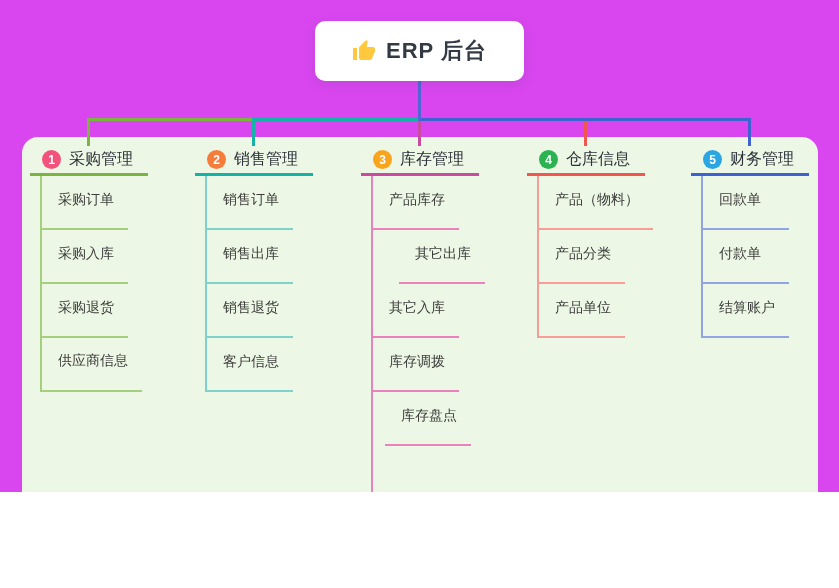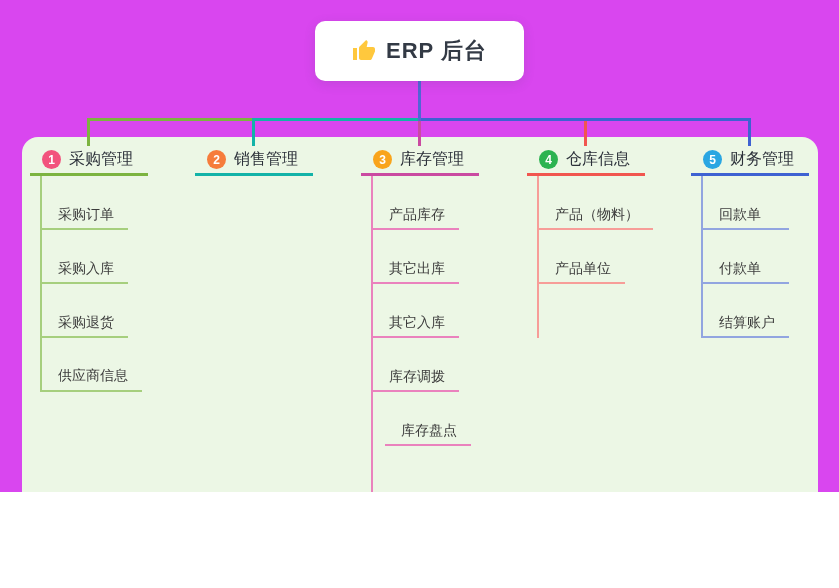--- a/index.html
+++ b/index.html
@@ -21,21 +21,21 @@
 
   .branch{position:absolute;top:146px;}
   .branch-title{width:118px;height:30px;display:flex;align-items:center;
                 border-bottom:3px solid #000;box-sizing:border-box;cursor:pointer;}
   .badge{width:19px;height:19px;border-radius:50%;margin:0 8px 0 12px;
          display:flex;align-items:center;justify-content:center;
          color:#fff;font-size:12px;font-weight:bold;flex:0 0 auto;}
   .branch-label{font-size:16px;font-weight:400;color:#2c313a;white-space:nowrap;}
 
   .children{margin-left:10px;border-left:2px solid #ccc;}
-  .child{height:54px;box-sizing:border-box;display:flex;align-items:flex-end;
+  .child{height:54px;box-sizing:border-box;display:flex;align-items:center;
          padding:0 14px 7px 16px;border-bottom:2px solid #ccc;
          width:fit-content;min-width:86px;cursor:pointer;}
   .child-label{font-size:14px;color:#3c3c3c;white-space:nowrap;line-height:1;}
 </style>
 </head>
 <body>
 
 <div class="canvas">
 
   <div class="panel"></div>
@@ -78,31 +78,45 @@
           <div class="child" style="border-bottom-color: rgb(166, 207, 125); font-family: Liberation Mono, monospace;">
             <span class="child-label">供应商信息</span>
           </div>
         </div>
       </div>
       <div class="branch" style="left: 195px; top: 146px;">
         <div class="branch-title" style="border-bottom-color: rgb(19, 179, 168);">
           <span class="badge" style="background: rgb(246, 124, 59);">2</span>
           <span class="branch-label">销售管理</span>
         </div>
+        <div class="children" style="border-left-color: rgb(126, 210, 202); height: 216px;">
+          <div class="child" style="border-bottom-color: rgb(126, 210, 202);">
+            <span class="child-label">销售订单</span>
+          </div>
+          <div class="child" style="border-bottom-color: rgb(126, 210, 202);">
+            <span class="child-label">销售出库</span>
+          </div>
+          <div class="child" style="border-bottom-color: rgb(126, 210, 202);">
+            <span class="child-label">销售退货</span>
+          </div>
+          <div class="child" style="border-bottom-color: rgb(126, 210, 202);">
+            <span class="child-label">客户信息</span>
+          </div>
+        </div>
       </div>
       <div class="branch" style="left: 361px; top: 146px;">
         <div class="branch-title" style="border-bottom-color: rgb(202, 74, 161);">
           <span class="badge" style="background: rgb(249, 164, 27);">3</span>
           <span class="branch-label">库存管理</span>
         </div>
         <div class="children" style="border-left-color: rgb(234, 130, 189); height: 378px;">
           <div class="child" style="border-bottom-color: rgb(234, 130, 189);">
             <span class="child-label">产品库存</span>
           </div>
-          <div class="child" style="border-bottom-color: rgb(234, 130, 189);">
+          <div class="child" style="border-bottom-color: rgb(234, 130, 189); margin-left: 26px;">
             <span class="child-label">其它出库</span>
           </div>
           <div class="child" style="border-bottom-color: rgb(234, 130, 189);">
             <span class="child-label">其它入库</span>
           </div>
           <div class="child" style="border-bottom-color: rgb(234, 130, 189);">
             <span class="child-label">库存调拨</span>
           </div>
           <div class="child" style="border-bottom-color: rgb(234, 130, 189); margin-left: 12px;">
             <span class="child-label">库存盘点</span>
@@ -110,20 +124,23 @@
         </div>
       </div>
       <div class="branch" style="left: 527px; top: 146px;">
         <div class="branch-title" style="border-bottom-color: rgb(241, 86, 79);">
           <span class="badge" style="background: rgb(44, 179, 81);">4</span>
           <span class="branch-label">仓库信息</span>
         </div>
         <div class="children" style="border-left-color: rgb(247, 157, 152); height: 162px;">
           <div class="child" style="border-bottom-color: rgb(247, 157, 152);">
             <span class="child-label">产品（物料）</span>
+          </div>
+          <div class="child" style="border-bottom-color: rgb(247, 157, 152);">
+            <span class="child-label">产品分类</span>
           </div>
           <div class="child" style="border-bottom-color: rgb(247, 157, 152);">
             <span class="child-label">产品单位</span>
           </div>
         </div>
       </div>
       <div class="branch" style="left: 691px; top: 146px;">
         <div class="branch-title" style="border-bottom-color: rgb(62, 98, 210);">
           <span class="badge" style="background: rgb(42, 166, 226);">5</span>
           <span class="branch-label">财务管理</span>

